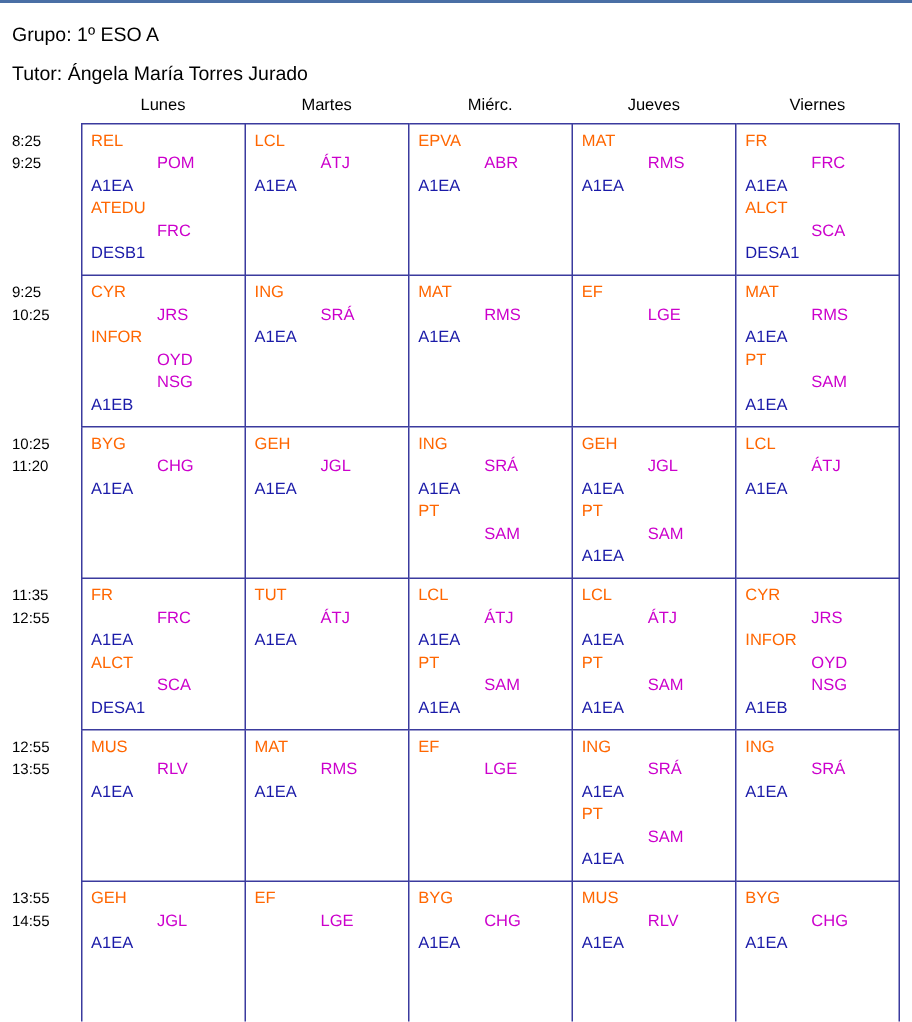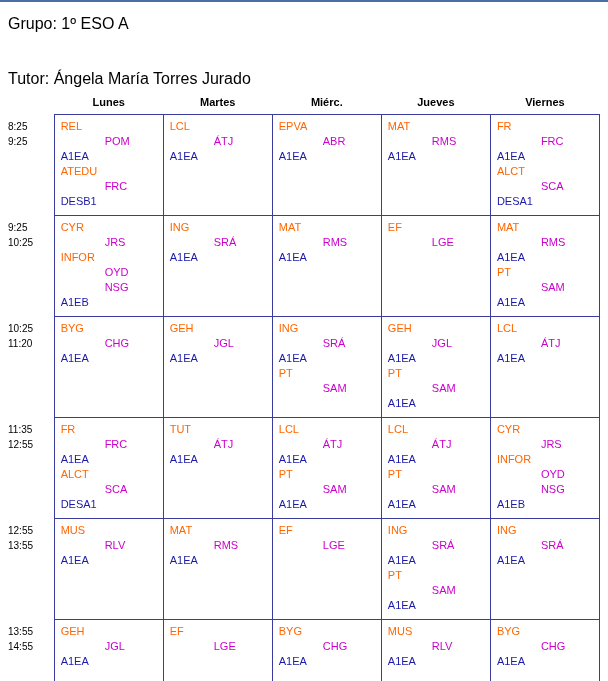--- a/index.html
+++ b/index.html
@@ -18,47 +18,46 @@
   }
   .topbar {
     height: 5px;
     background: #ffffff;
     border-top: 2px solid #4a6fa5;
   }
   .header {
     padding: 8px 0 0 8px;
   }
   .header-line {
-    font-size: 16px;
+    font-size: 13px;
     color: #000000;
     margin-bottom: 11px;
     white-space: nowrap;
   }
   .header-line.tutor {
     margin-bottom: 6px;
   }
   .tutor-label {
     display: inline-block;
     margin-right: 0;
   }
   .tutor-name {
     display: inline-block;
-    margin-top: 26px;
   }
   table.timetable {
     border-collapse: collapse;
     margin-left: 8px;
     table-layout: fixed;
     width: 592px;
   }
   table.timetable col.hourcol { width: 44px; }
   table.timetable col.daycol { width: 104px; }
 
   table.timetable thead th {
-    font-weight: bold;
+    font-weight: normal;
     font-size: 11px;
     color: #000000;
     text-align: center;
     padding: 2px 0 6px 0;
     border: none;
     background: #ffffff;
   }
   table.timetable thead th.hourhead {
     border: none;
   }

